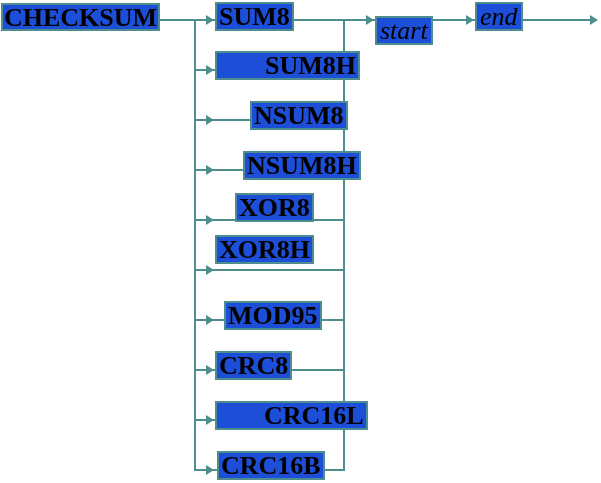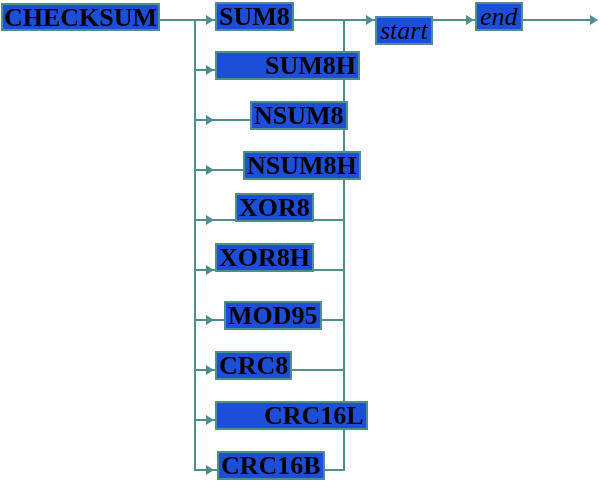--- a/index.html
+++ b/index.html
@@ -87,21 +87,21 @@
   <div class="arrow" style="left:466px; top:15px;"></div>
   <div class="arrow" style="left:590px; top:15px;"></div>
 
   <div class="box cmd" style="left:1px; top:3px;">CHECKSUM</div>
 
   <div class="box" style="left:215px; top:2px;">SUM8</div>
   <div class="box" style="left:215px; top:51px;padding-left:48px;">SUM8H</div>
   <div class="box" style="left:215px; top:101px;margin-left:35px;">NSUM8</div>
   <div class="box" style="left:215px; top:151px;margin-left:28px;">NSUM8H</div>
   <div class="box" style="left:215px; top:193px;margin-left:20px;">XOR8</div>
-  <div class="box" style="left:215px; top:243px;text-align:center;">XOR8H</div>
+  <div class="box" style="left:215px; top:235px;text-align:center;">XOR8H</div>
   <div class="box" style="left:224px; top:301px;">MOD95</div>
   <div class="box" style="left:215px; top:351px;text-align:right;">CRC8</div>
   <div class="box" style="left:215px; top:401px;padding-left:47px;">CRC16L</div>
   <div class="box" style="left:217px; top:451px;">CRC16B</div>
 
   <div class="box param" style="left:375px; top:16px;">start</div>
   <div class="box param" style="left:475px; top:2px;">end</div>
 
 </div>
 

